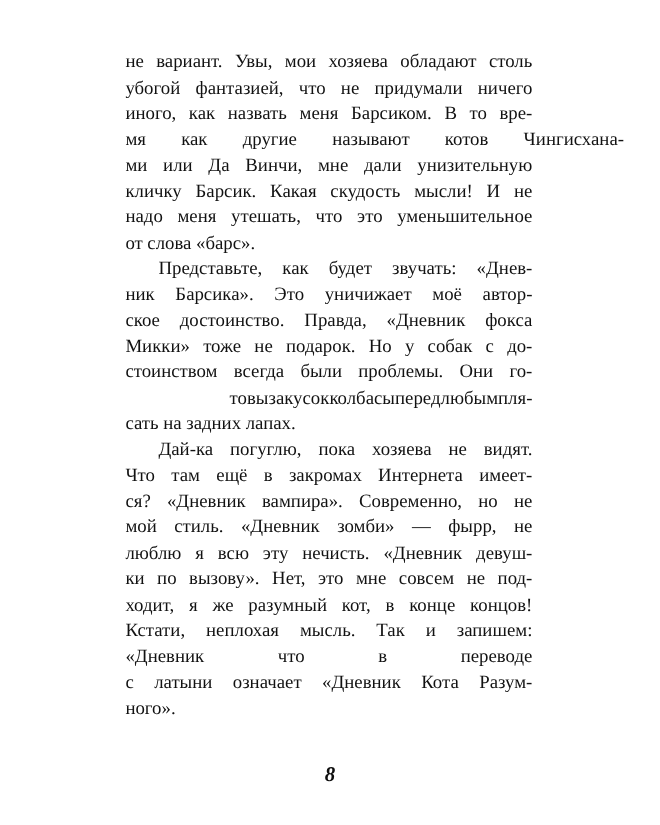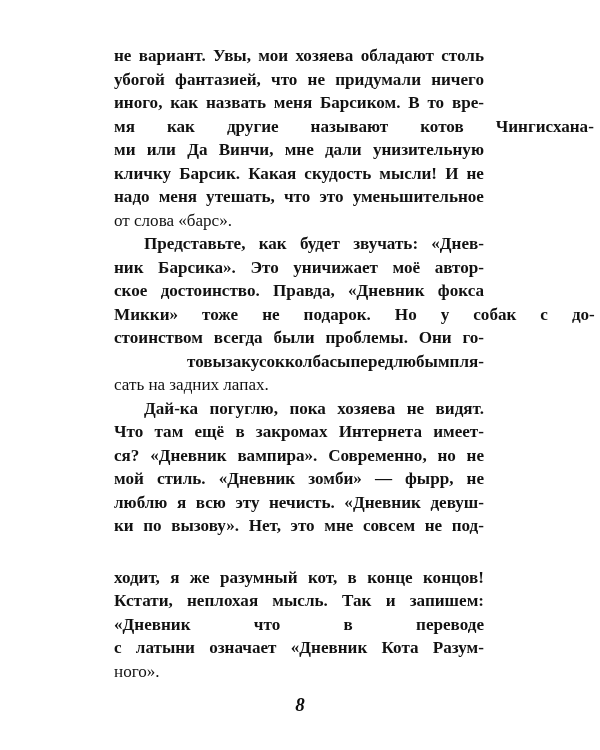--- a/index.html
+++ b/index.html
@@ -47,21 +47,20 @@
   
   .line {
     display: block;
     white-space: nowrap;
   }
 
   .line.justify {
     display: flex;
     justify-content: space-between;
     white-space: normal;
-    font-weight: bold;
   }
 
   .line.justify > span {
     white-space: pre;
   }
 
   .line.indent-first {
     padding-left: 30px;
   }
 
@@ -167,21 +166,21 @@
           <span>моё</span>
           <span>автор-</span>
         </span>
       <span class="line justify" style="width: 370px;">
           <span>ское</span>
           <span>достоинство.</span>
           <span>Правда,</span>
           <span>«Дневник</span>
           <span>фокса</span>
         </span>
-      <span class="line justify" style="width: 370px; gap: 24px;">
+      <span class="line justify" style="width: 370px;">
           <span>Микки»</span>
           <span>тоже</span>
           <span>не</span>
           <span>подарок.</span>
           <span>Но</span>
           <span>у</span>
           <span>собак</span>
           <span>с</span>
           <span>до-</span>
         </span>
@@ -253,21 +252,21 @@
           <span>ки</span>
           <span>по</span>
           <span>вызову».</span>
           <span>Нет,</span>
           <span>это</span>
           <span>мне</span>
           <span>совсем</span>
           <span>не</span>
           <span>под-</span>
         </span>
-      <span class="line justify" style="width: 370px; margin-top: 28px;">
+      <span class="line justify" style="width: 370px;">
           <span>ходит,</span>
           <span>я</span>
           <span>же</span>
           <span>разумный</span>
           <span>кот,</span>
           <span>в</span>
           <span>конце</span>
           <span>концов!</span>
         </span>
       <span class="line justify" style="width: 370px; align-items: center;">

